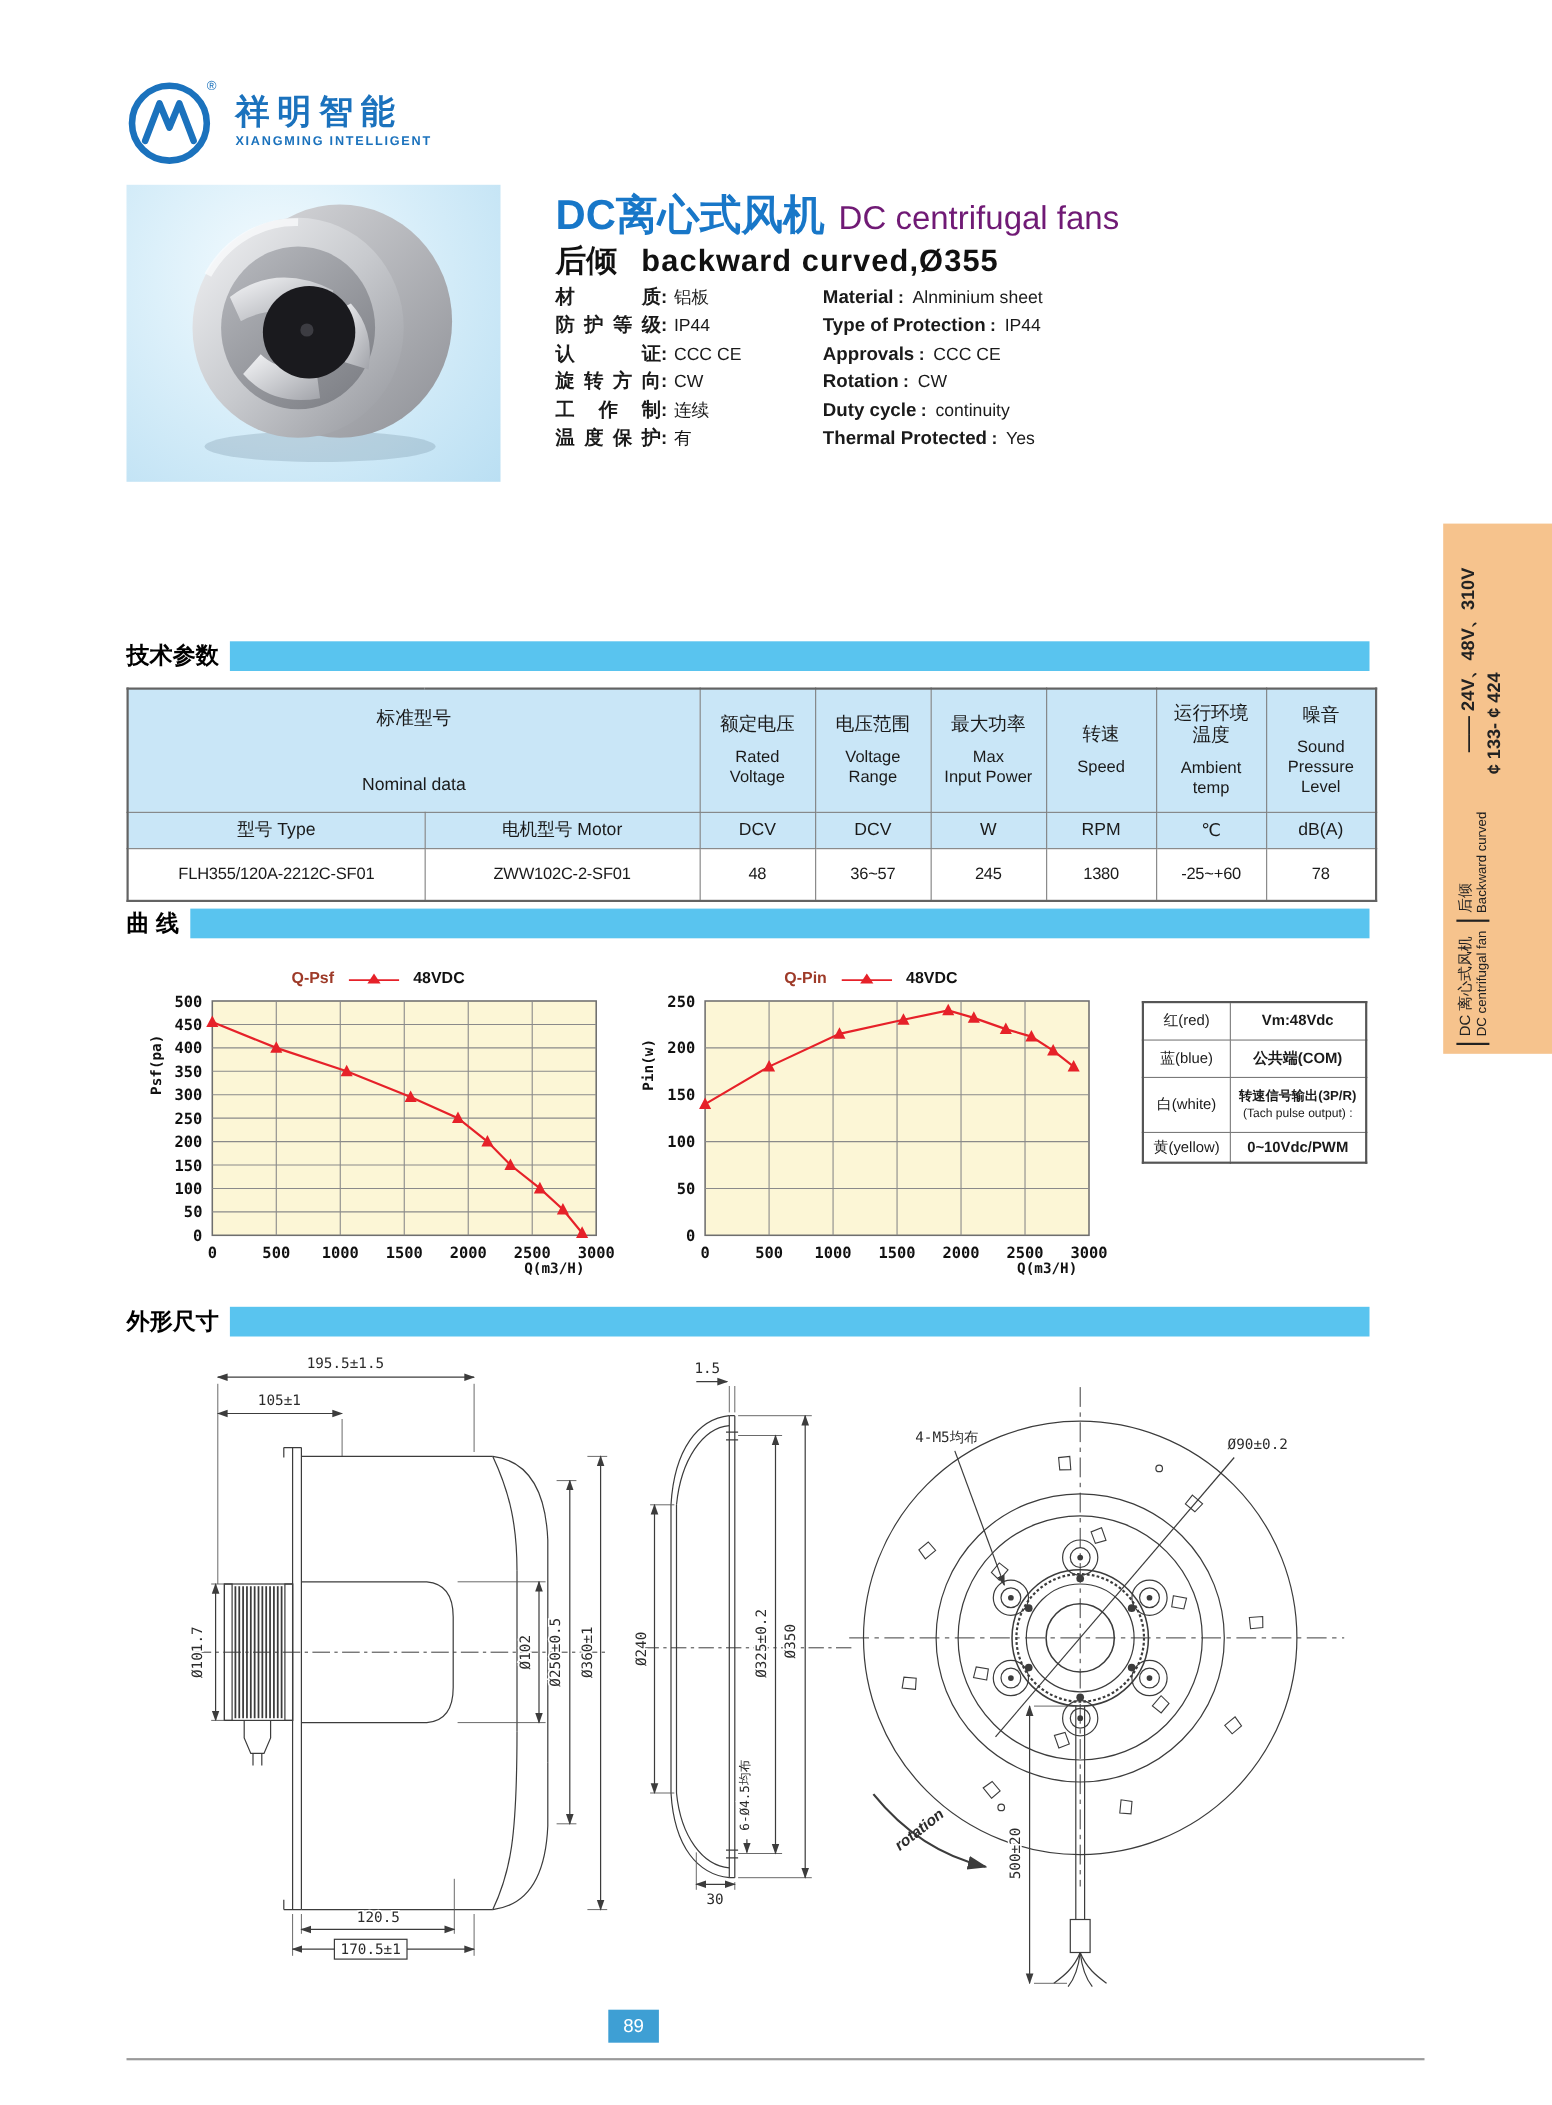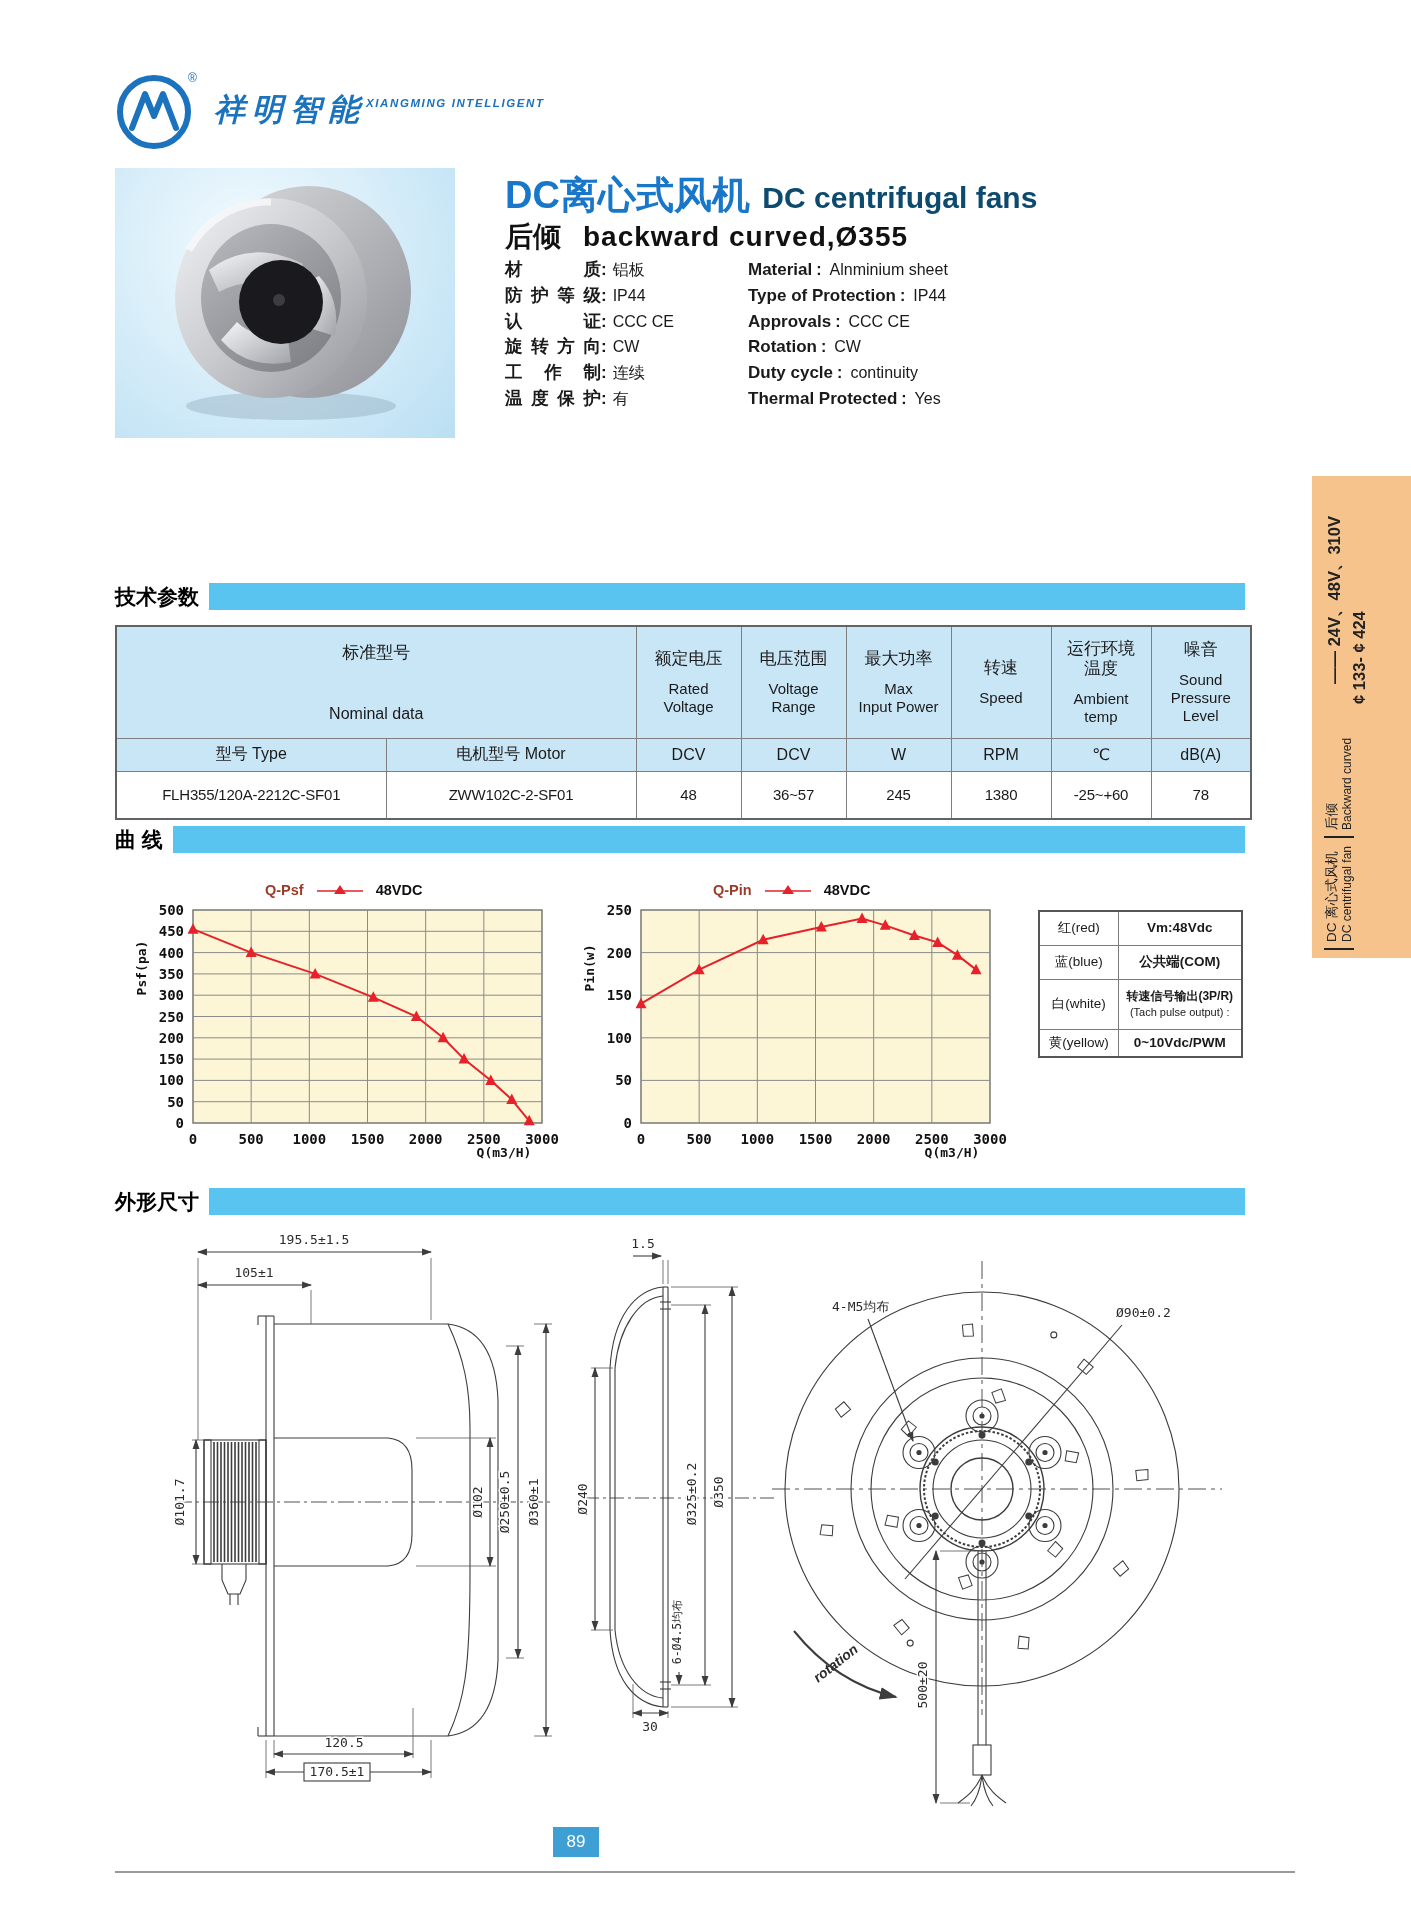--- a/index.html
+++ b/index.html
@@ -1,33 +1,33 @@
 <!DOCTYPE html>
 <html><head>
 <meta charset="utf-8">
 <style>
   html,body{margin:0;padding:0;background:#e9e9e9;}
   body{font-family:"Liberation Sans","DejaVu Sans",sans-serif;color:#1a1a1a;}
   .page{position:relative;width:1411px;height:1914px;background:#ffffff;margin:0 auto;overflow:hidden;}
 
   
   .logo{position:absolute;left:112px;top:66px;display:flex;align-items:center;gap:14px;}
-  .logo-texts{display:flex;flex-direction:row;font-style:italic;}
+  .logo-texts{display:flex;flex-direction:column;}
   .logo-cn{font-size:31px;font-weight:700;color:#1B72BD;letter-spacing:7px;line-height:34px;}
   .logo-en{font-size:11.5px;font-weight:700;color:#1B72BD;letter-spacing:1.6px;margin-top:4px;}
 
   
   .photo{position:absolute;left:115px;top:168px;width:340px;height:270px;
     background:radial-gradient(circle at 40% 30%,#F4FBFE 0%,#DCF0FA 40%,#BADFF3 100%);}
   .photo svg{position:absolute;left:36px;top:12px;}
 
   
   .title-row{position:absolute;left:505px;top:170px;white-space:nowrap;}
   .title-cn{font-size:38px;font-weight:700;color:#1877C8;}
-  .title-en{font-size:30px;font-weight:700;color:#0c4a6e;margin-left:8px;}
+  .title-en{font-size:30px;font-weight:400;color:#701a75;margin-left:8px;}
   .subtitle-row{position:absolute;left:505px;top:218px;white-space:nowrap;font-weight:700;color:#111;}
   .subtitle-cn{font-size:28px;margin-right:22px;}
   .subtitle-en{font-size:28px;letter-spacing:1px;}
   .specs{position:absolute;left:505px;top:257px;width:560px;}
   .spec-row{position:relative;height:25.8px;line-height:25.8px;white-space:nowrap;}
   .cnlab{display:inline-block;width:96px;text-align-last:justify;font-weight:700;font-size:17.5px;vertical-align:top;}
   .ccol{font-weight:700;font-size:17px;}
   .cnval{margin-left:6px;font-size:16px;}
   .enblock{position:absolute;left:243px;top:0;}
   .enlab{font-weight:700;font-size:17px;}

